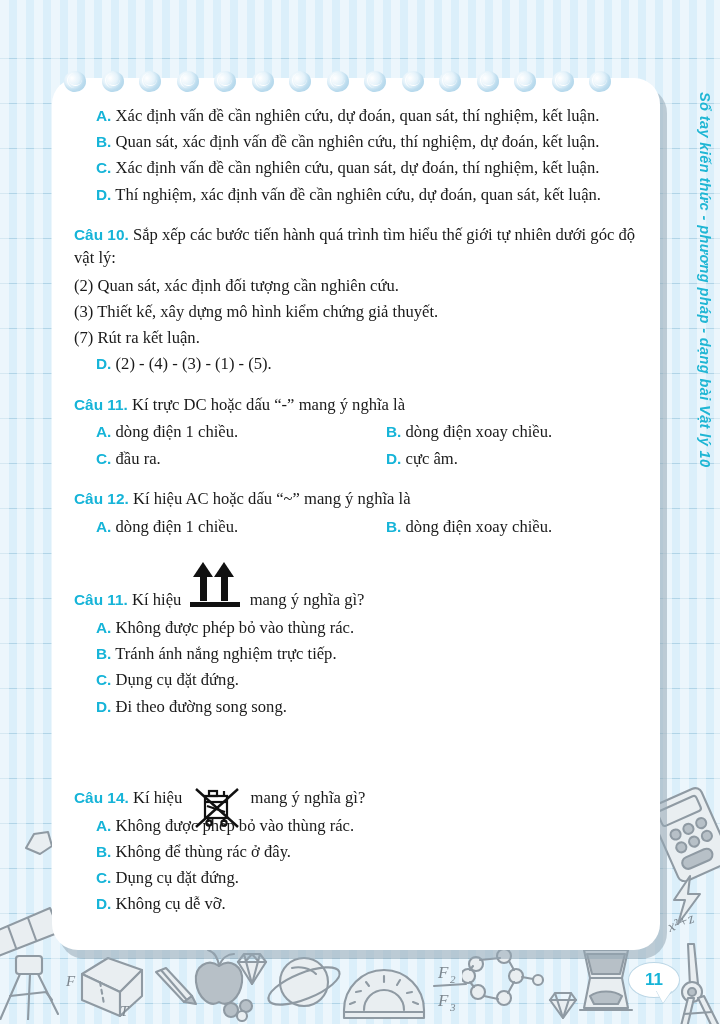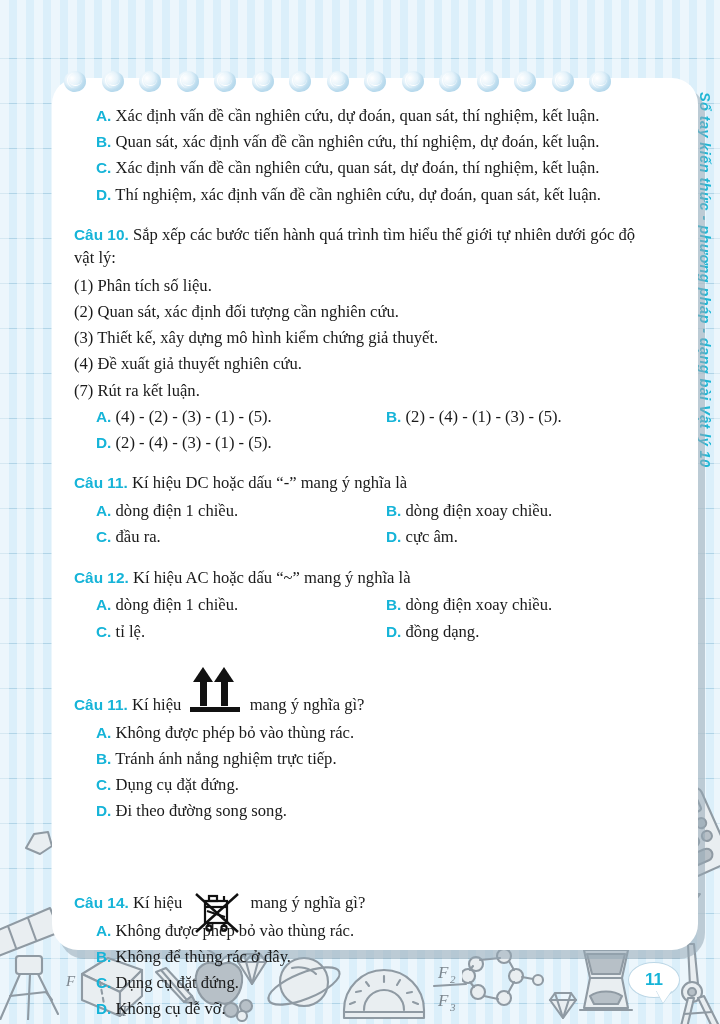--- a/index.html
+++ b/index.html
@@ -68,21 +68,20 @@
   
   #page-card {
     position: absolute;
     left: 52px;
     top: 78px;
     width: 608px;
     height: 872px;
     background: #ffffff;
     border-radius: 26px;
     box-shadow: 7px 9px 0 0 rgba(150,168,180,0.55);
-    padding-left: 38px;
   }
   #spiral {
     position: absolute;
     left: 0;
     top: 0;
     width: 608px;
     height: 26px;
     display: flex;
     justify-content: flex-start;
     padding-left: 12px;
@@ -474,48 +473,36 @@
         <span class="lbl">D.</span>
         <span>Thí nghiệm, xác định vấn đề cần nghiên cứu, dự đoán, quan sát, kết luận.</span>
       </p>
     </div>
 
     <div>
       <p class="qline stem">
         <span class="lbl">Câu 10.</span>
         <span>Sắp xếp các bước tiến hành quá trình tìm hiểu thế giới tự nhiên dưới góc độ vật lý:</span>
       </p>
-      <p class="sub">(1) Phân tích số liệu.</p>
       <p class="sub">(2) Quan sát, xác định đối tượng cần nghiên cứu.</p>
       <p class="sub">(3) Thiết kế, xây dựng mô hình kiểm chứng giả thuyết.</p>
-      <p class="sub">(4) Đề xuất giả thuyết nghiên cứu.</p>
       <p class="sub">(7) Rút ra kết luận.</p>
 
-      <div class="opt-row">
-        <div class="opt-col">
-          <span class="lbl">A.</span>
-          <span>(4) - (2) - (3) - (1) - (5).</span>
-        </div>
-        <div class="opt-col second">
-          <span class="lbl">B.</span>
-          <span>(2) - (4) - (1) - (3) - (5).</span>
-        </div>
-      </div>
       <div class="opt-row">
         <div class="opt-col second">
           <span class="lbl">D.</span>
           <span>(2) - (4) - (3) - (1) - (5).</span>
         </div>
       </div>
     </div>
 
     <div>
       <p class="qline stem">
         <span class="lbl">Câu 11.</span>
-        <span>Kí hiệu DC hoặc dấu “-” mang ý nghĩa là</span>
+        <span>Kí trực DC hoặc dấu “-” mang ý nghĩa là</span>
       </p>
       <div class="opt-row">
         <div class="opt-col">
           <span class="lbl">A.</span>
           <span>dòng điện 1 chiều.</span>
         </div>
         <div class="opt-col second">
           <span class="lbl">B.</span>
           <span>dòng điện xoay chiều.</span>
         </div>
@@ -540,30 +527,20 @@
       <div class="opt-row">
         <div class="opt-col">
           <span class="lbl">A.</span>
           <span>dòng điện 1 chiều.</span>
         </div>
         <div class="opt-col second">
           <span class="lbl">B.</span>
           <span>dòng điện xoay chiều.</span>
         </div>
       </div>
-      <div class="opt-row">
-        <div class="opt-col">
-          <span class="lbl">C.</span>
-          <span>tỉ lệ.</span>
-        </div>
-        <div class="opt-col second">
-          <span class="lbl">D.</span>
-          <span>đồng dạng.</span>
-        </div>
-      </div>
     </div>
 
     <div class="spacer-q13"></div>
 
     <div>
       <p class="qline stem">
         <span class="lbl">Câu 11.</span>
         <span>Kí hiệu</span>
         <span class="icon-up">
           <span class="arw a1"></span>

